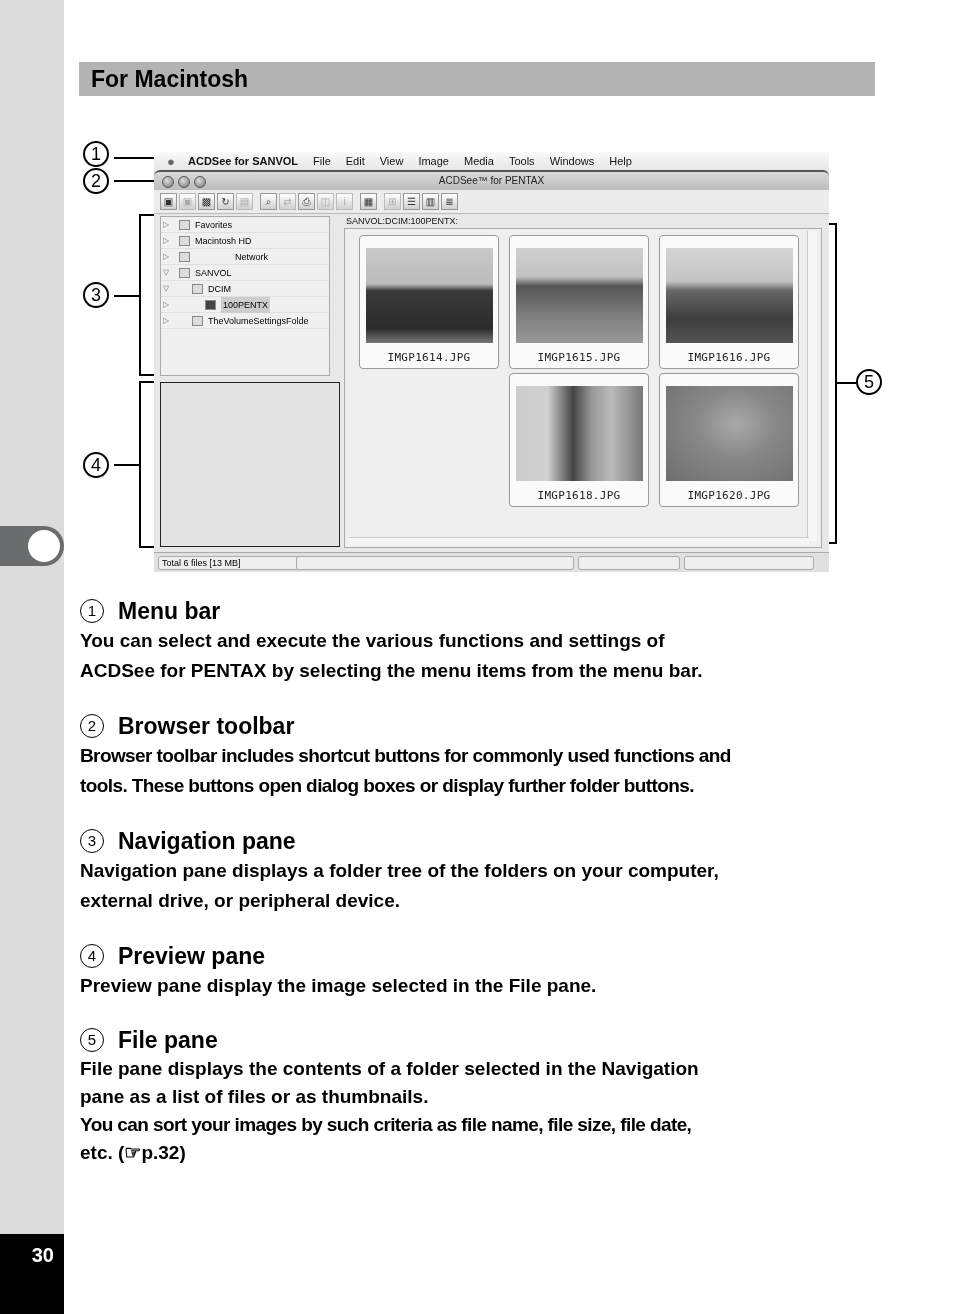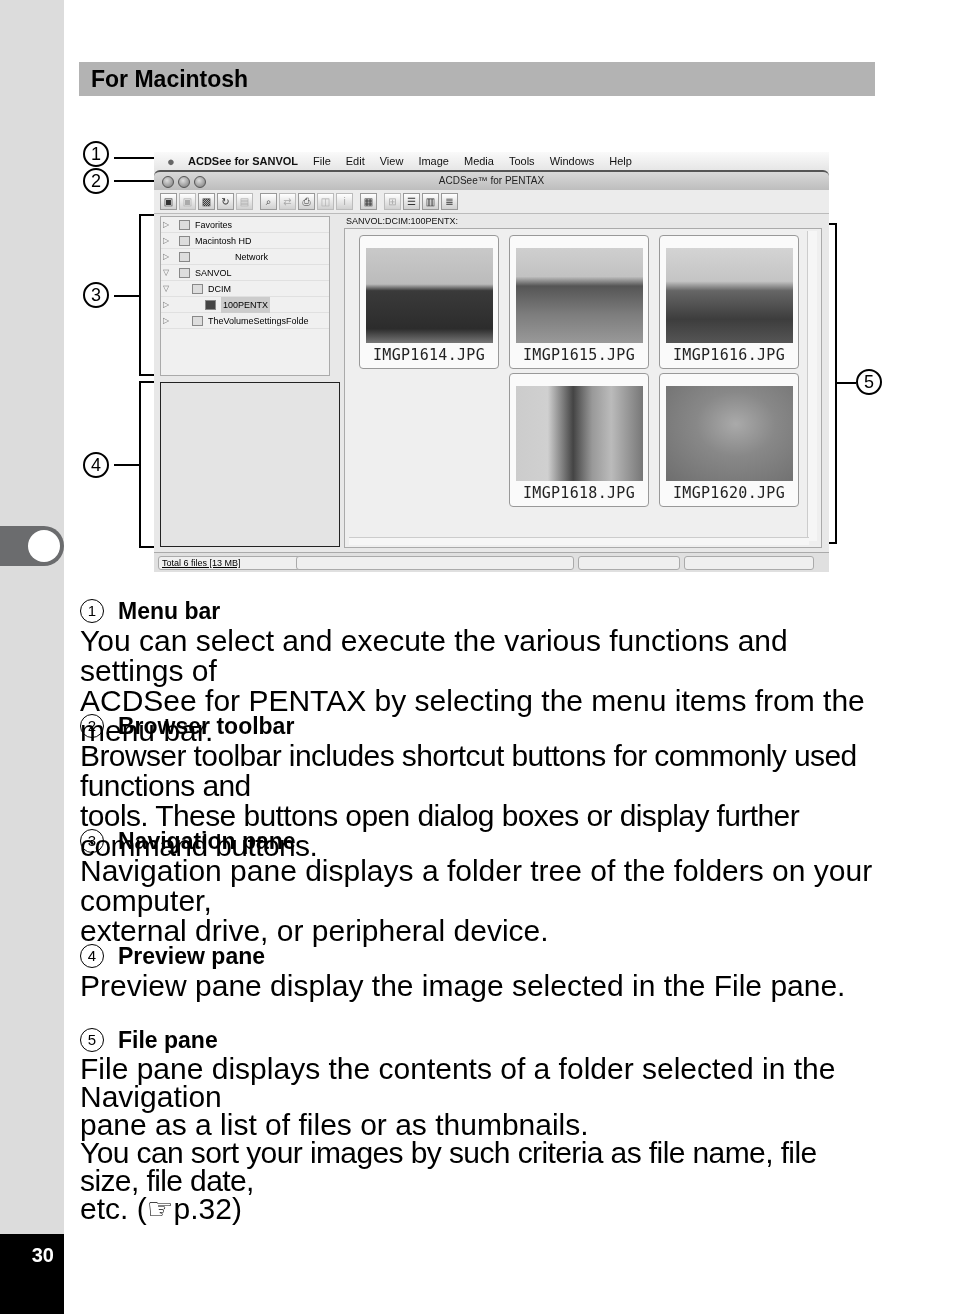--- a/index.html
+++ b/index.html
@@ -44,30 +44,30 @@
   .nav-item .lbl { position: absolute; }
   .nav-item .lbl.sel { background: #ccc; padding: 0 2px; }
 
   .preview { position: absolute; left: 6px; top: 230px; width: 180px; height: 165px; background: #e4e4e4; border: 1px solid #222; }
   .filepane-path { position: absolute; left: 192px; top: 64px; font-size: 9px; color: #111; }
   .filepane { position: absolute; left: 190px; top: 76px; width: 478px; height: 320px; background: #efefef; border: 1px solid #aaa; }
   .scrollbar-v { position: absolute; right: 4px; top: 2px; width: 10px; height: 310px; border-left: 1px solid #ccc; background: #f6f6f6; }
   .scrollbar-h { position: absolute; left: 4px; bottom: 2px; width: 460px; height: 8px; border-top: 1px solid #ccc; background: #f6f6f6; }
   .thumb { position: absolute; width: 140px; height: 134px; background: #fafafa; border: 1px solid #999; border-radius: 4px; }
   .thumb .img { position: absolute; left: 6px; top: 12px; width: 127px; height: 95px; }
-  .thumb .cap { position: absolute; left: 0; right: 0; bottom: 4px; text-align: center; font-size: 15px; color: #222; font-family: "DejaVu Sans Mono", monospace; letter-spacing: 0.3px; }
+  .thumb .cap { position: absolute; left: 0; right: 0; bottom: 4px; text-align: center; font-size: 11px; color: #222; font-family: "DejaVu Sans Mono", monospace; letter-spacing: 0.3px; }
 
   .statusbar { position: absolute; left: 0; top: 400px; width: 675px; height: 20px; background: #e0e0e0; border-top: 1px solid #aaa; }
   .sb-cell { position: absolute; top: 3px; height: 14px; border: 1px solid #aaa; border-radius: 3px; background: #efefef; font-size: 9px; line-height: 12px; padding-left: 3px; }
 
   
   .item { position: absolute; left: 80px; width: 800px; }
   .item-head { font-size: 23px; font-weight: bold; height: 30px; display: flex; align-items: center; }
   .item-head .cnum { display: inline-block; width: 24px; height: 24px; border: 1.5px solid #000; border-radius: 50%; font-size: 15px; line-height: 21px; text-align: center; font-weight: normal; margin-right: 14px; }
-  .item-body { font-size: 30px; line-height: 30px; }
+  .item-body { font-size: 19px; line-height: 30px; font-weight: bold; }
   .item-body.tight { letter-spacing: -0.6px; }
 </style>
 </head>
 <body>
 
 <div class="margin-strip"></div>
 <div class="chapter-tab">
     <div class="dot"></div>
   </div>
 <div class="page-num-box">
@@ -203,21 +203,21 @@
         <div class="img" style="background: linear-gradient(90deg, rgb(204, 204, 204) 0%, rgb(208, 208, 208) 25%, rgb(68, 68, 68) 45%, rgb(153, 153, 153) 60%, rgb(187, 187, 187) 75%, rgb(119, 119, 119) 100%);"></div>
         <div class="cap">IMGP1618.JPG</div>
       </div>
       <div class="thumb" style="left: 314px; top: 144px;">
         <div class="img" style="background: radial-gradient(at 55% 40%, rgb(170, 170, 170) 0%, rgb(136, 136, 136) 40%, rgb(110, 110, 110) 100%);"></div>
         <div class="cap">IMGP1620.JPG</div>
       </div>
     </div>
 
   <div class="statusbar">
-    <div class="sb-cell" style="left:4px;width:154px;text-decoration:underline;">Total 6 files [13 MB]</div>
+    <div class="sb-cell" style="left:4px;width:154px;">Total 6 files [13 MB]</div>
     <div class="sb-cell" style="left:142px;width:278px;"></div>
     <div class="sb-cell" style="left:424px;width:102px;"></div>
     <div class="sb-cell" style="left:530px;width:130px;"></div>
   </div>
 </div>
 
 <div class="item" style="top:596px;">
   <div class="item-head">
       <span class="cnum">1</span>
       <span>Menu bar</span>
@@ -225,21 +225,21 @@
   <div class="item-body">You can select and execute the various functions and settings of</div>
   <div class="item-body">ACDSee for PENTAX by selecting the menu items from the menu bar.</div>
 </div>
 
 <div class="item" style="top:711px;">
   <div class="item-head">
       <span class="cnum">2</span>
       <span>Browser toolbar</span>
     </div>
   <div class="item-body tight">Browser toolbar includes shortcut buttons for commonly used functions and</div>
-  <div class="item-body tight">tools. These buttons open dialog boxes or display further command buttons.</div>
+  <div class="item-body tight">tools. These buttons open dialog boxes or display further folder buttons.</div>
 </div>
 
 <div class="item" style="top:826px;">
   <div class="item-head">
       <span class="cnum">3</span>
       <span>Navigation pane</span>
     </div>
   <div class="item-body">Navigation pane displays a folder tree of the folders on your computer,</div>
   <div class="item-body">external drive, or peripheral device.</div>
 </div>

